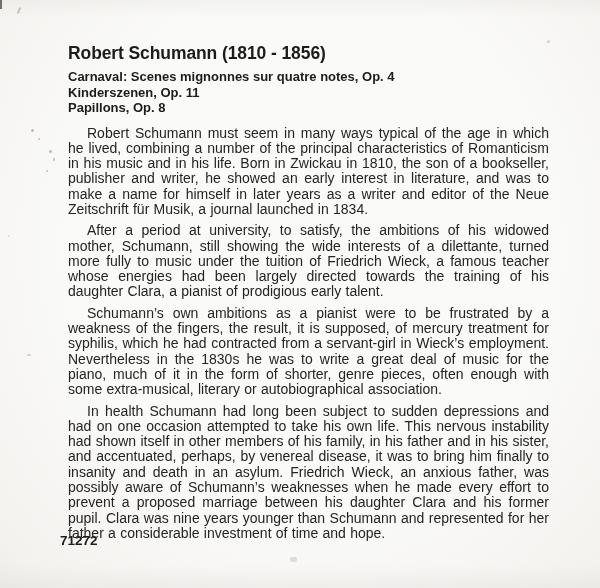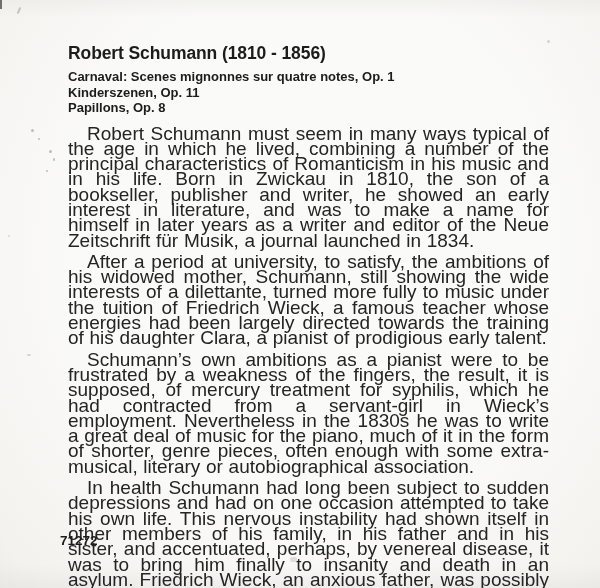--- a/index.html
+++ b/index.html
@@ -34,21 +34,21 @@
   .works {
     margin: 0 0 10px 0;
   }
   .work {
     font-size: 13px;
     font-weight: 700;
     line-height: 15.5px;
     color: #1c1c1c;
   }
   .body-text p {
-    font-size: 19px;
+    font-size: 14px;
     line-height: 15.3px;
     text-align: justify;
     text-indent: 19px;
     margin: 0 8px 6px 0;
     color: #242424;
     word-spacing: 0.4px;
   }
   .footer {
     position: absolute;
     left: 60px;
@@ -99,21 +99,21 @@
   <span class="speck s7"></span>
   <span class="speck s8"></span>
   <span class="speck s9"></span>
   <span class="speck s10"></span>
 
   <div class="content">
 
     <div>
       <h1 class="composer">Robert Schumann (1810 - 1856)</h1>
       <div class="works">
-        <div class="work">Carnaval: Scenes mignonnes sur quatre notes, Op. 1</div>
+        <div class="work">Carnaval: Scenes mignonnes sur quatre notes, Op. 4</div>
         <div class="work">Kinderszenen, Op. 11</div>
         <div class="work">Papillons, Op. 8</div>
       </div>
     </div>
 
     <div class="body-text">
       <p>Robert Schumann must seem in many ways typical of the age in which he lived, combining a number of the principal characteristics of Romanticism in his music and in his life. Born in Zwickau in 1810, the son of a bookseller, publisher and writer, he showed an early interest in literature, and was to make a name for himself in later years as a writer and editor of the Neue Zeitschrift für Musik, a journal launched in 1834.</p>
       <p>After a period at university, to satisfy, the ambitions of his widowed mother, Schumann, still showing the wide interests of a dilettante, turned more fully to music under the tuition of Friedrich Wieck, a famous teacher whose energies had been largely directed towards the training of his daughter Clara, a pianist of prodigious early talent.</p>
       <p>Schumann’s own ambitions as a pianist were to be frustrated by a weakness of the fingers, the result, it is supposed, of mercury treatment for syphilis, which he had contracted from a servant-girl in Wieck’s employment. Nevertheless in the 1830s he was to write a great deal of music for the piano, much of it in the form of shorter, genre pieces, often enough with some extra-musical, literary or autobiographical association.</p>
       <p>In health Schumann had long been subject to sudden depressions and had on one occasion attempted to take his own life. This nervous instability had shown itself in other members of his family, in his father and in his sister, and accentuated, perhaps, by venereal disease, it was to bring him finally to insanity and death in an asylum. Friedrich Wieck, an anxious father, was possibly aware of Schumann’s weaknesses when he made every effort to prevent a proposed marriage between his daughter Clara and his former pupil. Clara was nine years younger than Schumann and represented for her father a considerable investment of time and hope.</p>

